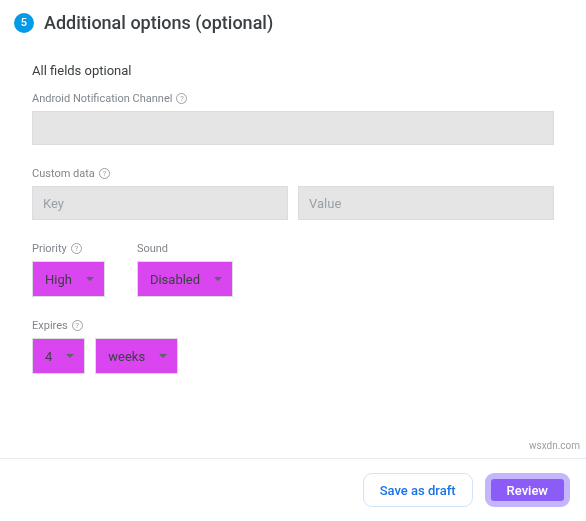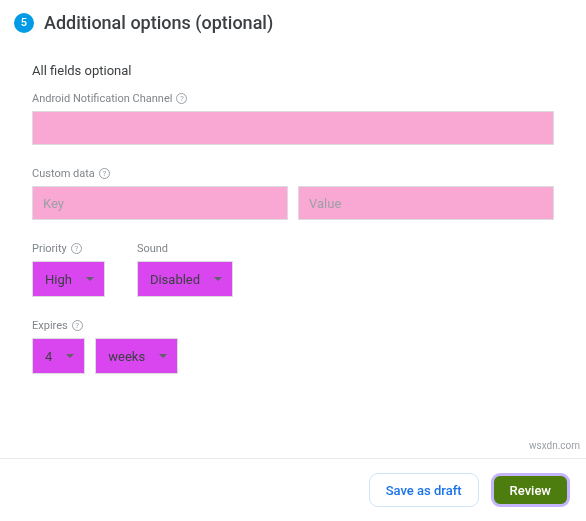--- a/index.html
+++ b/index.html
@@ -5,32 +5,32 @@
     * { box-sizing: border-box; margin: 0; padding: 0; font-family: "Roboto", "Helvetica Neue", Arial, sans-serif; }
     body { background: #fff; width: 586px; height: 521px; position: relative; color: #202124; }
     .step-header { display: flex; align-items: center; gap: 10px; padding: 12px 14px 6px 14px; }
     .step-circle { width: 20px; height: 20px; border-radius: 50%; background: #039be5; color: #fff; font-size: 11px; font-weight: 500; display: flex; align-items: center; justify-content: center; }
     .step-title { font-size: 18px; font-weight: 500; color: #3c4043; }
     .form-area { padding: 4px 32px 20px 32px; }
     .section-heading { font-size: 13px; color: #3c4043; margin: 20px 0 14px 0; font-weight: 400; }
     .field-group { margin-bottom: 22px; }
     .field-label { font-size: 11px; color: #80868b; display: flex; align-items: center; gap: 4px; margin-bottom: 6px; }
     .help-icon { width: 11px; height: 11px; border: 1px solid #9aa0a6; border-radius: 50%; display: inline-flex; align-items: center; justify-content: center; font-size: 8px; color: #9aa0a6; line-height: 1; }
-    .text-input { width: 100%; height: 34px; border: 1px solid #dadce0; padding: 6px 10px; font-size: 13px; color: #3c4043; background: #f9a8d4; }
+    .text-input { width: 100%; height: 34px; border: 1px solid #dadce0; padding: 6px 10px; font-size: 13px; color: #3c4043; background: #e5e5e5; }
     .text-input::placeholder { color: #9aa0a6; }
     .kv-row { display: flex; gap: 10px; }
     .kv-row .text-input { flex: 1; }
     .inline-row { display: flex; gap: 32px; }
     .select-box { height: 36px; border: 1px solid #dadce0; background: #d946ef; display: flex; align-items: center; padding: 0 10px 0 12px; font-size: 13px; color: #3c4043; gap: 10px; cursor: pointer; }
     .select-box .caret { margin-left: 4px; }
     .caret { width: 0; height: 0; border-left: 4px solid transparent; border-right: 4px solid transparent; border-top: 4px solid #5f6368; }
     .footer { position: absolute; left: 0; right: 0; bottom: 0; border-top: 1px solid #e8eaed; padding: 14px 16px; display: flex; justify-content: flex-end; gap: 12px; background:#fff; }
     .btn { height: 34px; padding: 0 16px; font-size: 13px; font-weight: 500; border-radius: 9px; cursor: pointer; display: flex; align-items: center; }
     .btn-outline { border: 1px solid #cfe5fb; color: #1a73e8; background: #fff; }
-    .btn-primary { border: 3px solid #c4b5fd; background: #4d7c0f; color: #fff; }
+    .btn-primary { border: 6px solid #c4b5fd; background: #8b5cf6; color: #fff; }
     .watermark { position:absolute; right:6px; bottom:70px; font-size:10px; color:#9aa0a6; }
   </style>
 </head>
 <body>
 
 <div class="step-header">
   <div class="step-circle">5</div>
   <div class="step-title">Additional options (optional)</div>
 </div>
 

